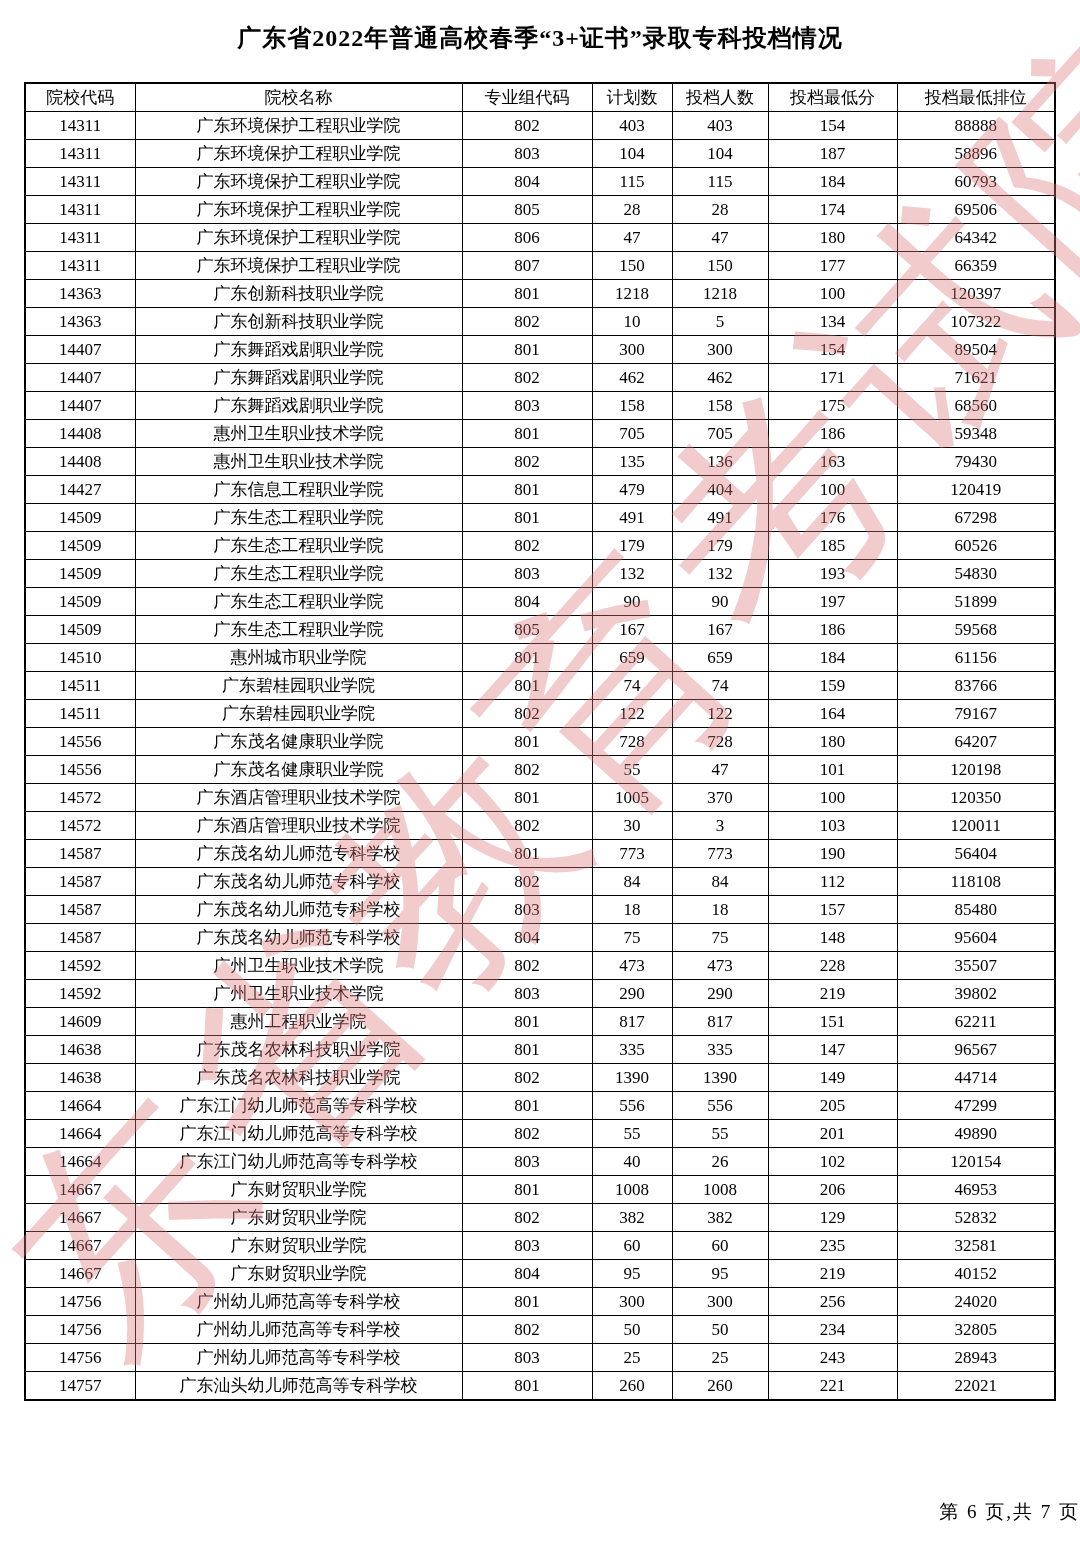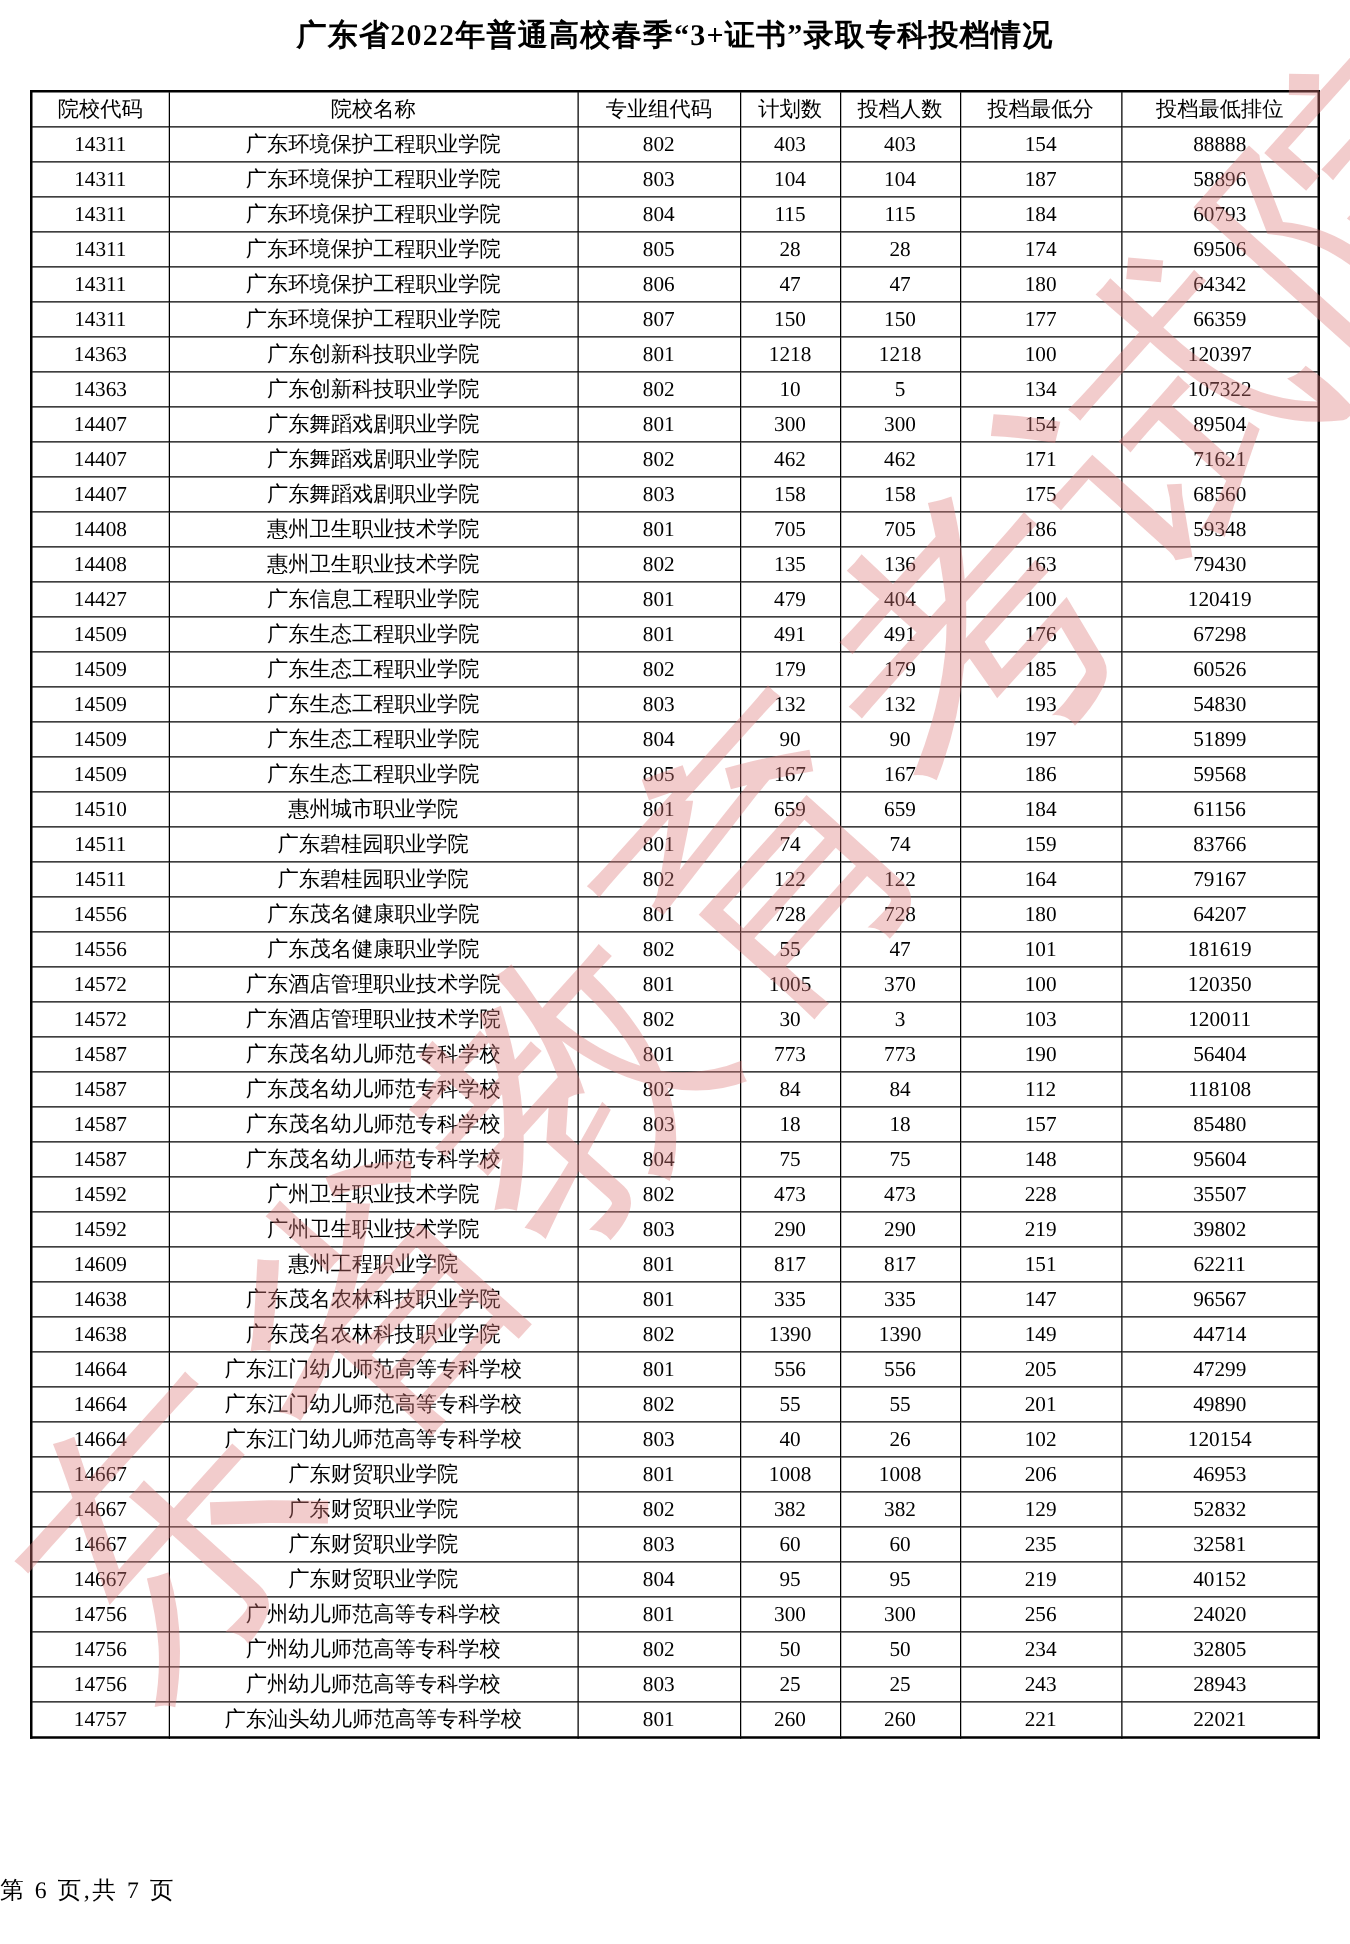--- a/index.html
+++ b/index.html
@@ -11,21 +11,21 @@
     margin: 0 auto;
     background: #ffffff;
     overflow: hidden;
     font-family: "Liberation Serif", "DejaVu Serif", serif;
     color: #000000;
   }
   .title {
     text-align: center;
     font-size: 24px;
     font-weight: bold;
-    padding-top: 12px;
+    padding-top: 22px;
     letter-spacing: 1px;
   }
   table.score-table {
     margin: 28px auto 0 auto;
     width: 1030px;
     border-collapse: collapse;
     table-layout: fixed;
     border: 2px solid #000000;
   }
   table.score-table th,
@@ -38,21 +38,21 @@
     font-weight: normal;
     padding: 0 2px;
     white-space: nowrap;
     overflow: hidden;
   }
   .footer {
     position: absolute;
     left: 0;
     right: 0;
     bottom: 30px;
-    text-align: left;
+    text-align: right;
     font-size: 19px;
     letter-spacing: 2px;
   }
   .watermark {
     position: absolute;
     top: 50%;
     left: 50%;
     transform: translate(-50%, -50%) rotate(-48deg);
     font-size: 230px;
     letter-spacing: 10px;
@@ -299,21 +299,21 @@
           <td>180</td>
           <td>64207</td>
         </tr>
         <tr>
           <td>14556</td>
           <td>广东茂名健康职业学院</td>
           <td>802</td>
           <td>55</td>
           <td>47</td>
           <td>101</td>
-          <td>181619</td>
+          <td>120198</td>
         </tr>
         <tr>
           <td>14572</td>
           <td>广东酒店管理职业技术学院</td>
           <td>801</td>
           <td>1005</td>
           <td>370</td>
           <td>100</td>
           <td>120350</td>
         </tr>

